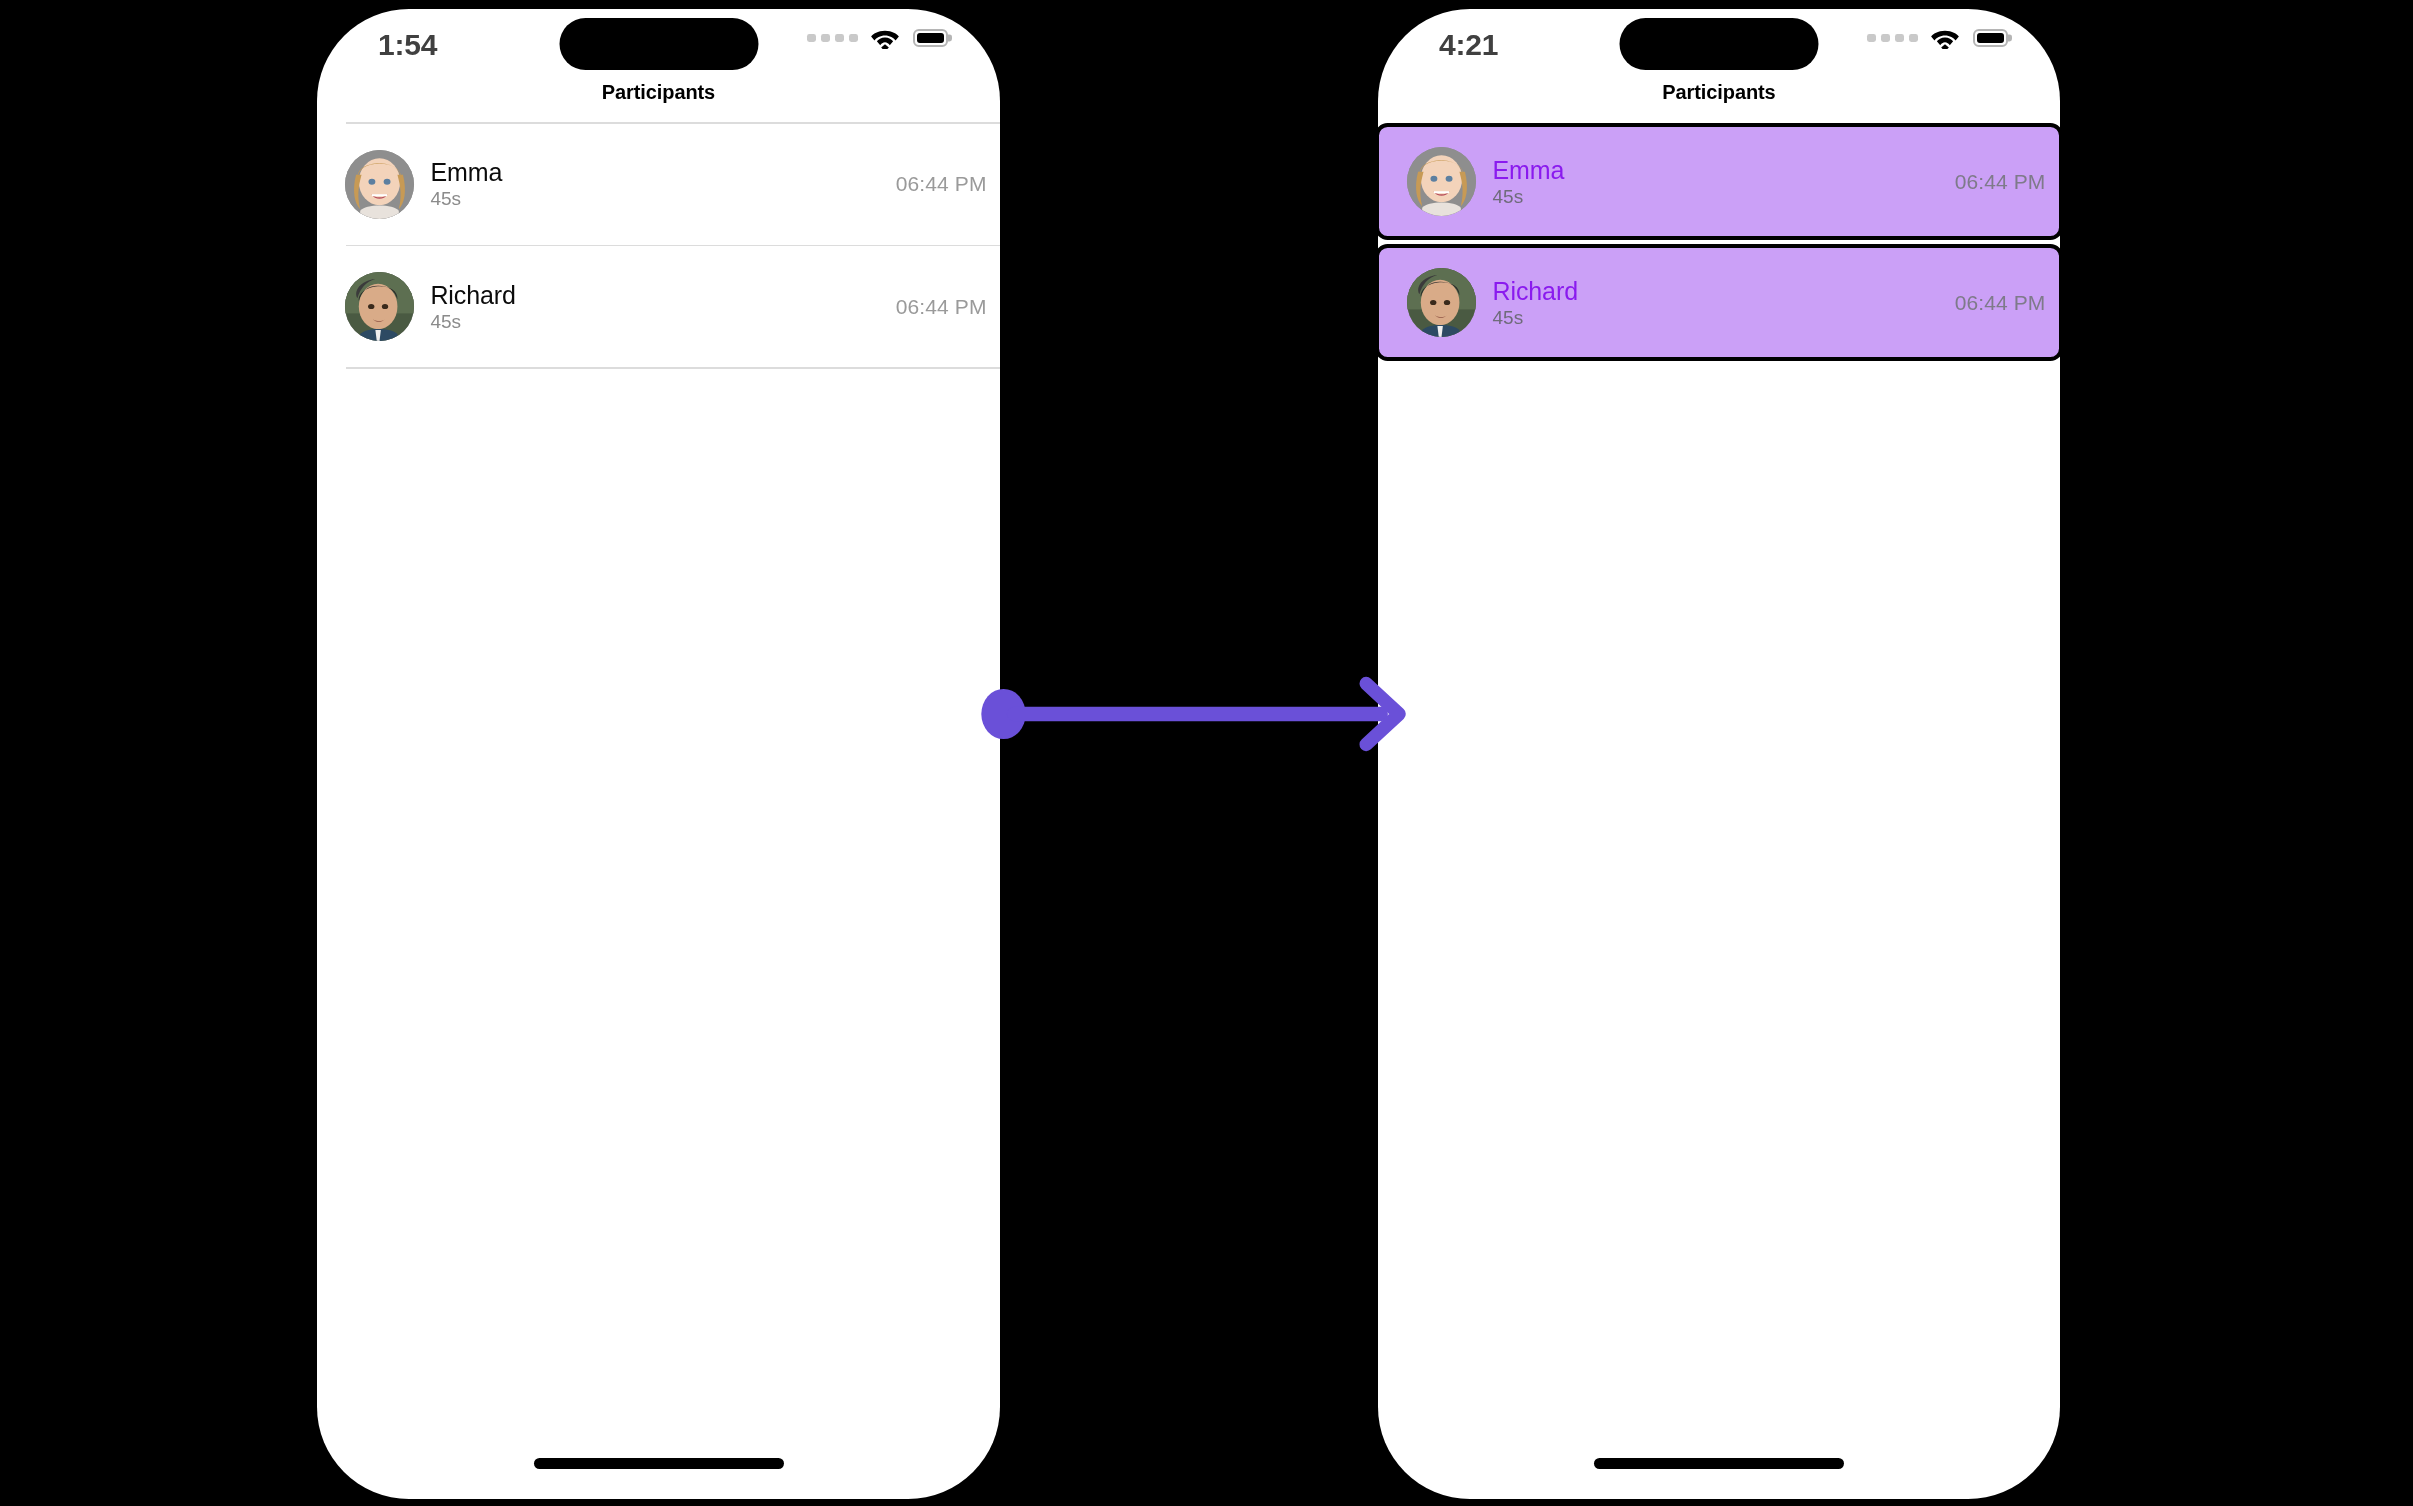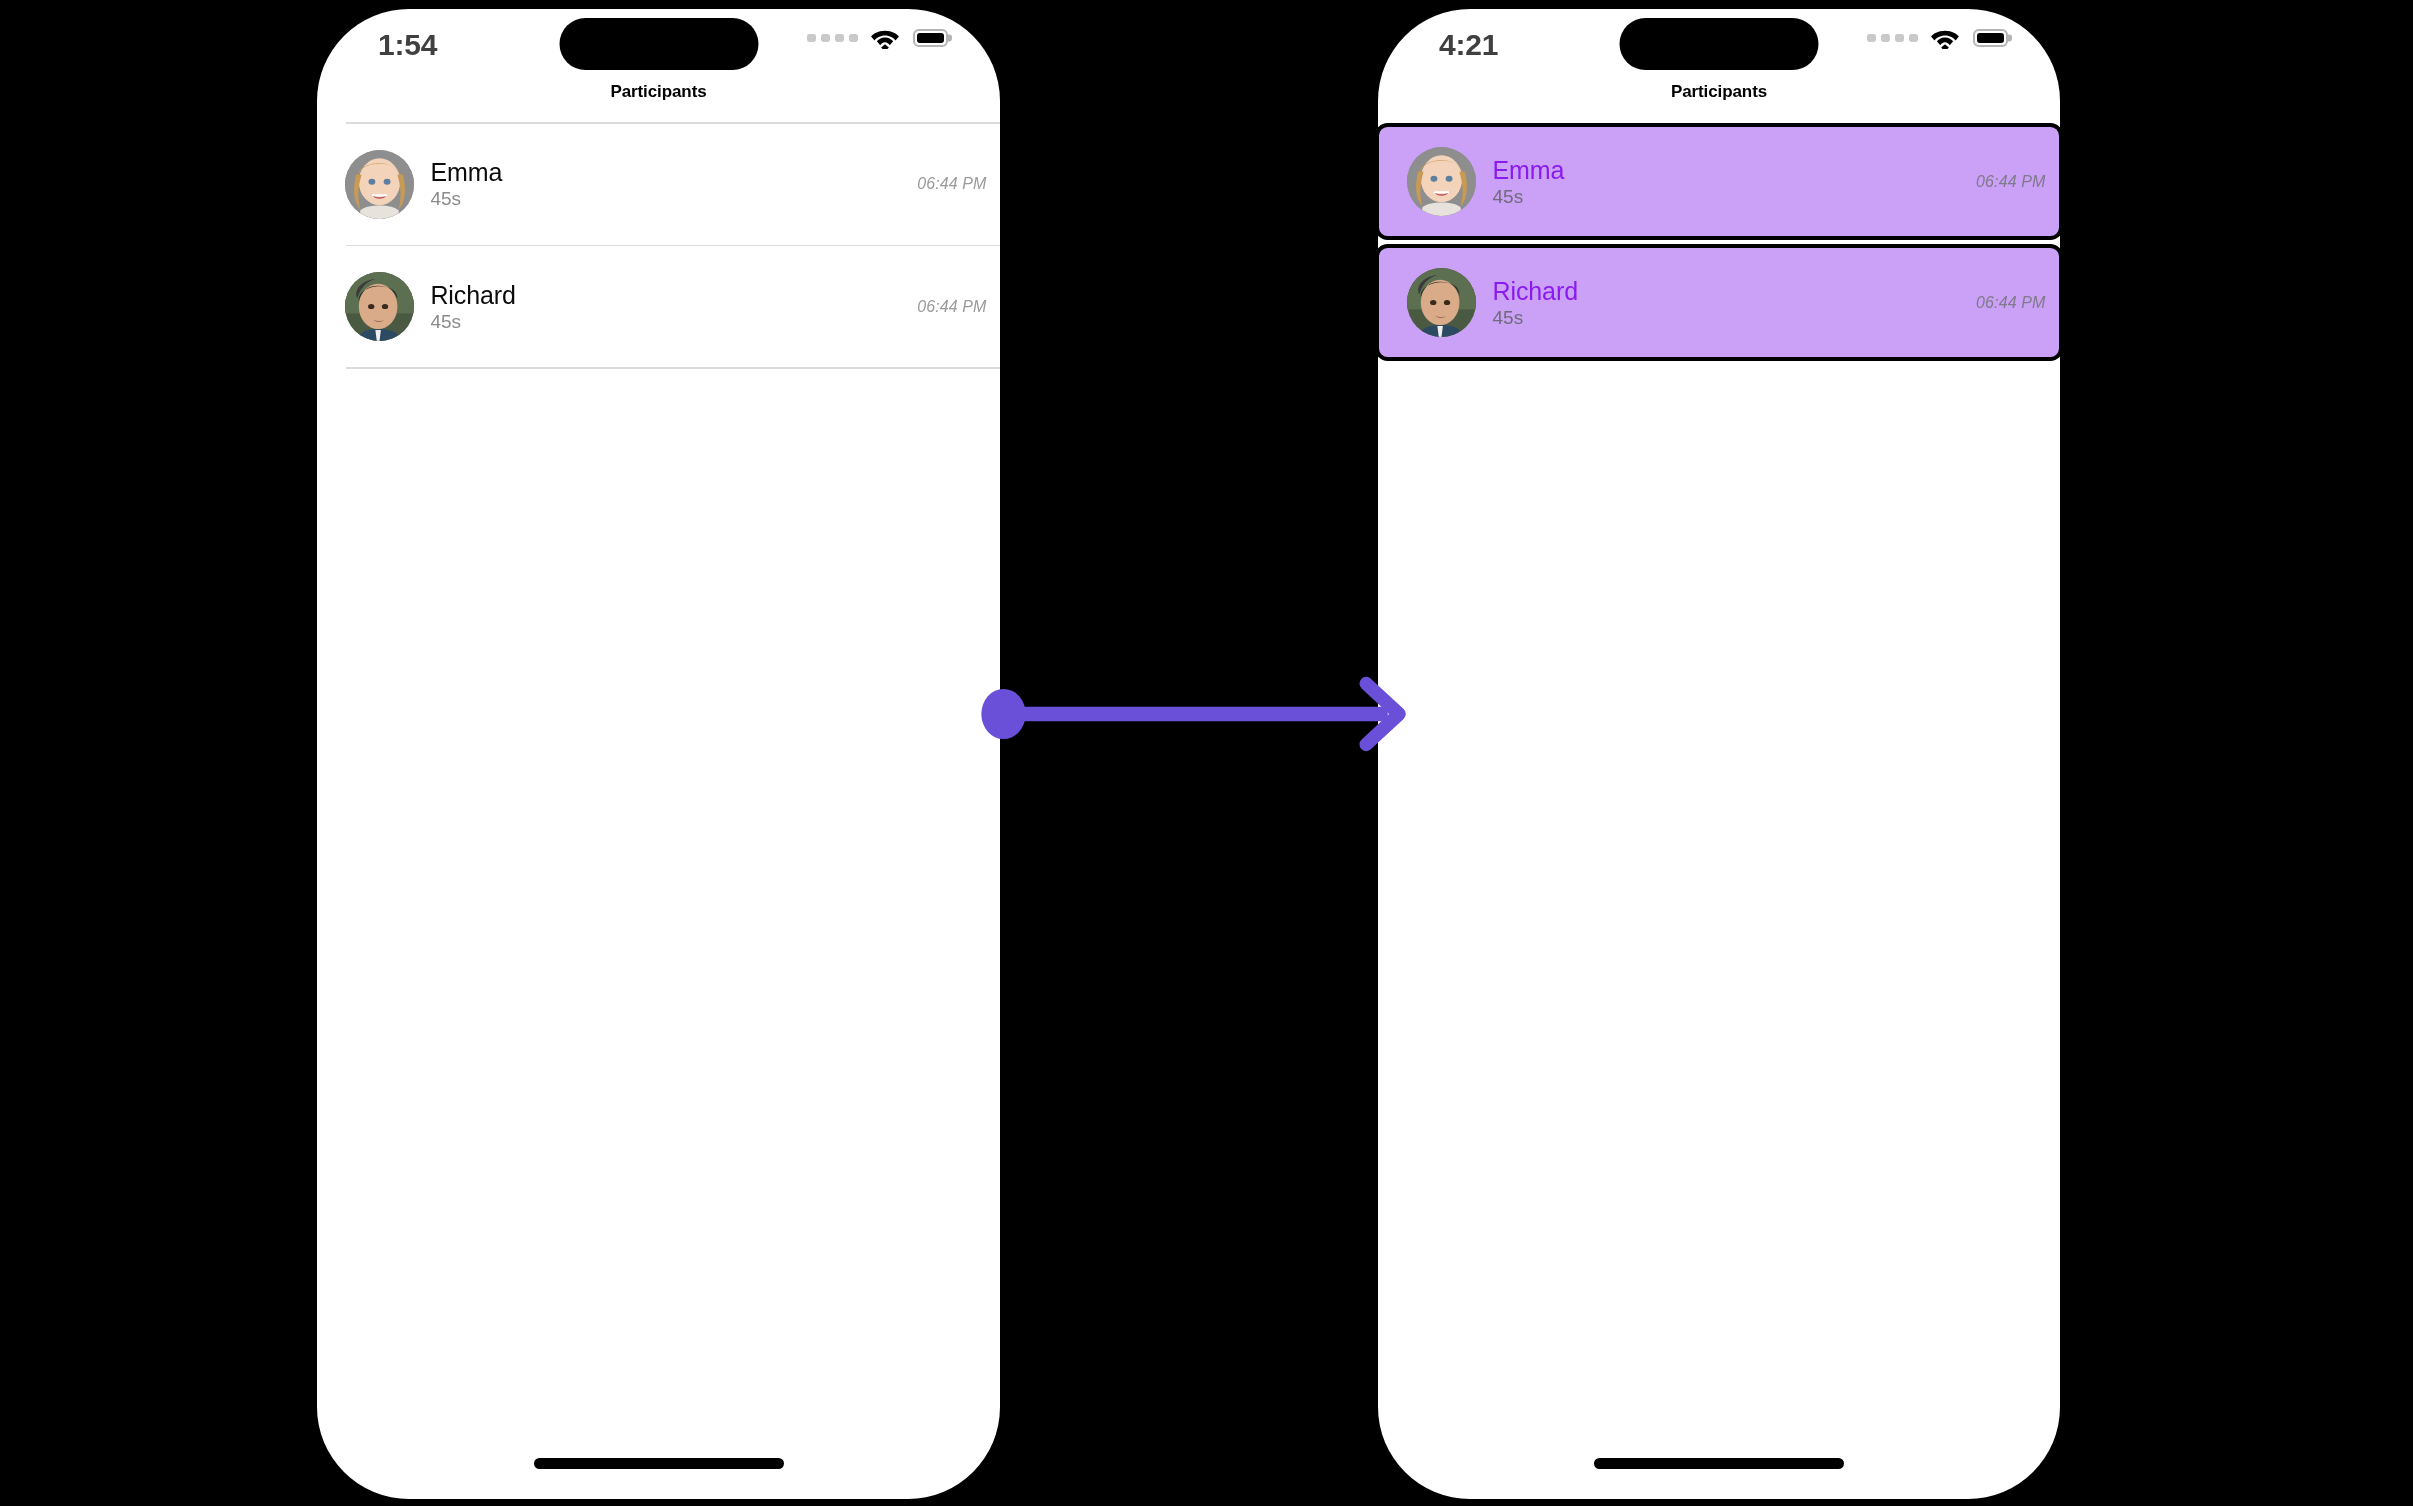--- a/index.html
+++ b/index.html
@@ -98,21 +98,21 @@
   }
 
   
   .navbar {
     height: 43px;
     display: flex;
     align-items: center;
     justify-content: center;
   }
   .nav-title {
-    font-size: 17px;
+    font-size: 20px;
     font-weight: 700;
     color: #000000;
     letter-spacing: -0.1px;
   }
 
   
   .list-plain { margin-top: 8.7px; }
   .hr {
     height: 1.4px;
     background: #dcdcdc;
@@ -148,25 +148,24 @@
     color: #0b0b0b;
     line-height: 1.05;
     letter-spacing: -0.1px;
   }
   .sub {
     font-size: 19px;
     color: #8b8b8b;
     line-height: 1.05;
   }
   .time {
-    font-size: 16px;
+    font-size: 21px;
     color: #9a9a9a;
     white-space: nowrap;
     letter-spacing: 0.1px;
-    font-style: italic;
   }
 
   
   .list-hi {
     margin-top: 9.7px;
     padding: 0;
   }
   .row-hi {
     position: relative;
     height: 117px;

